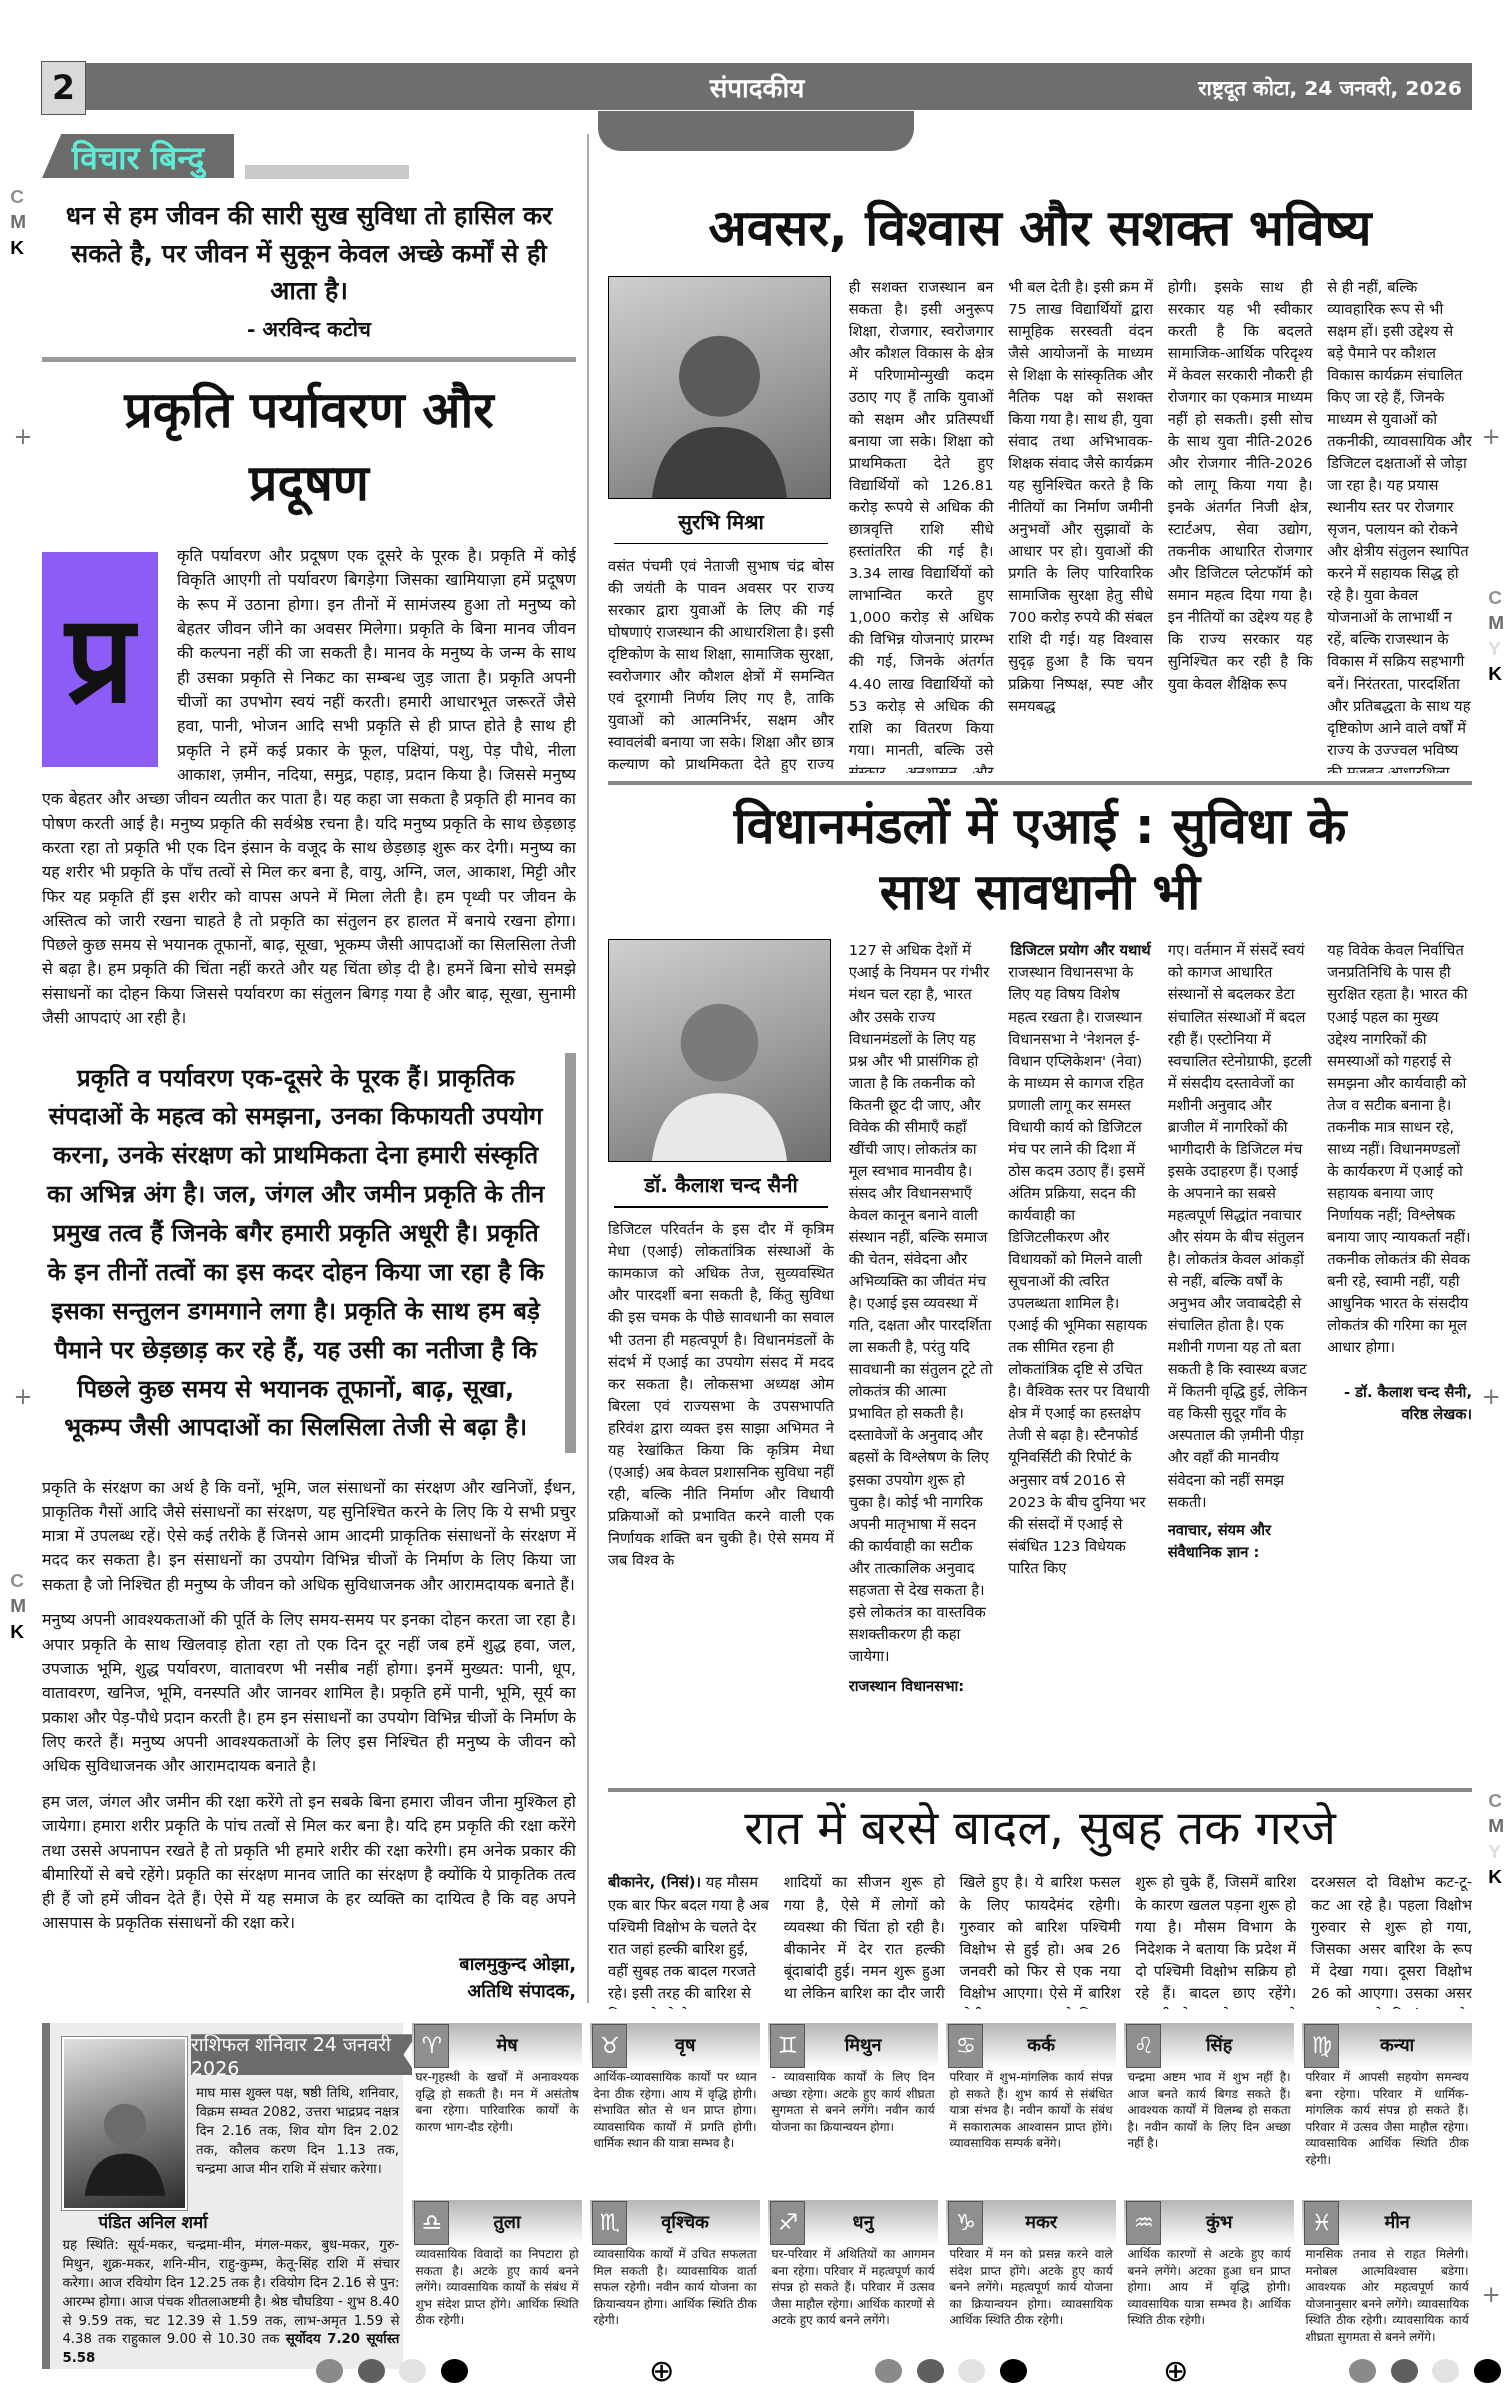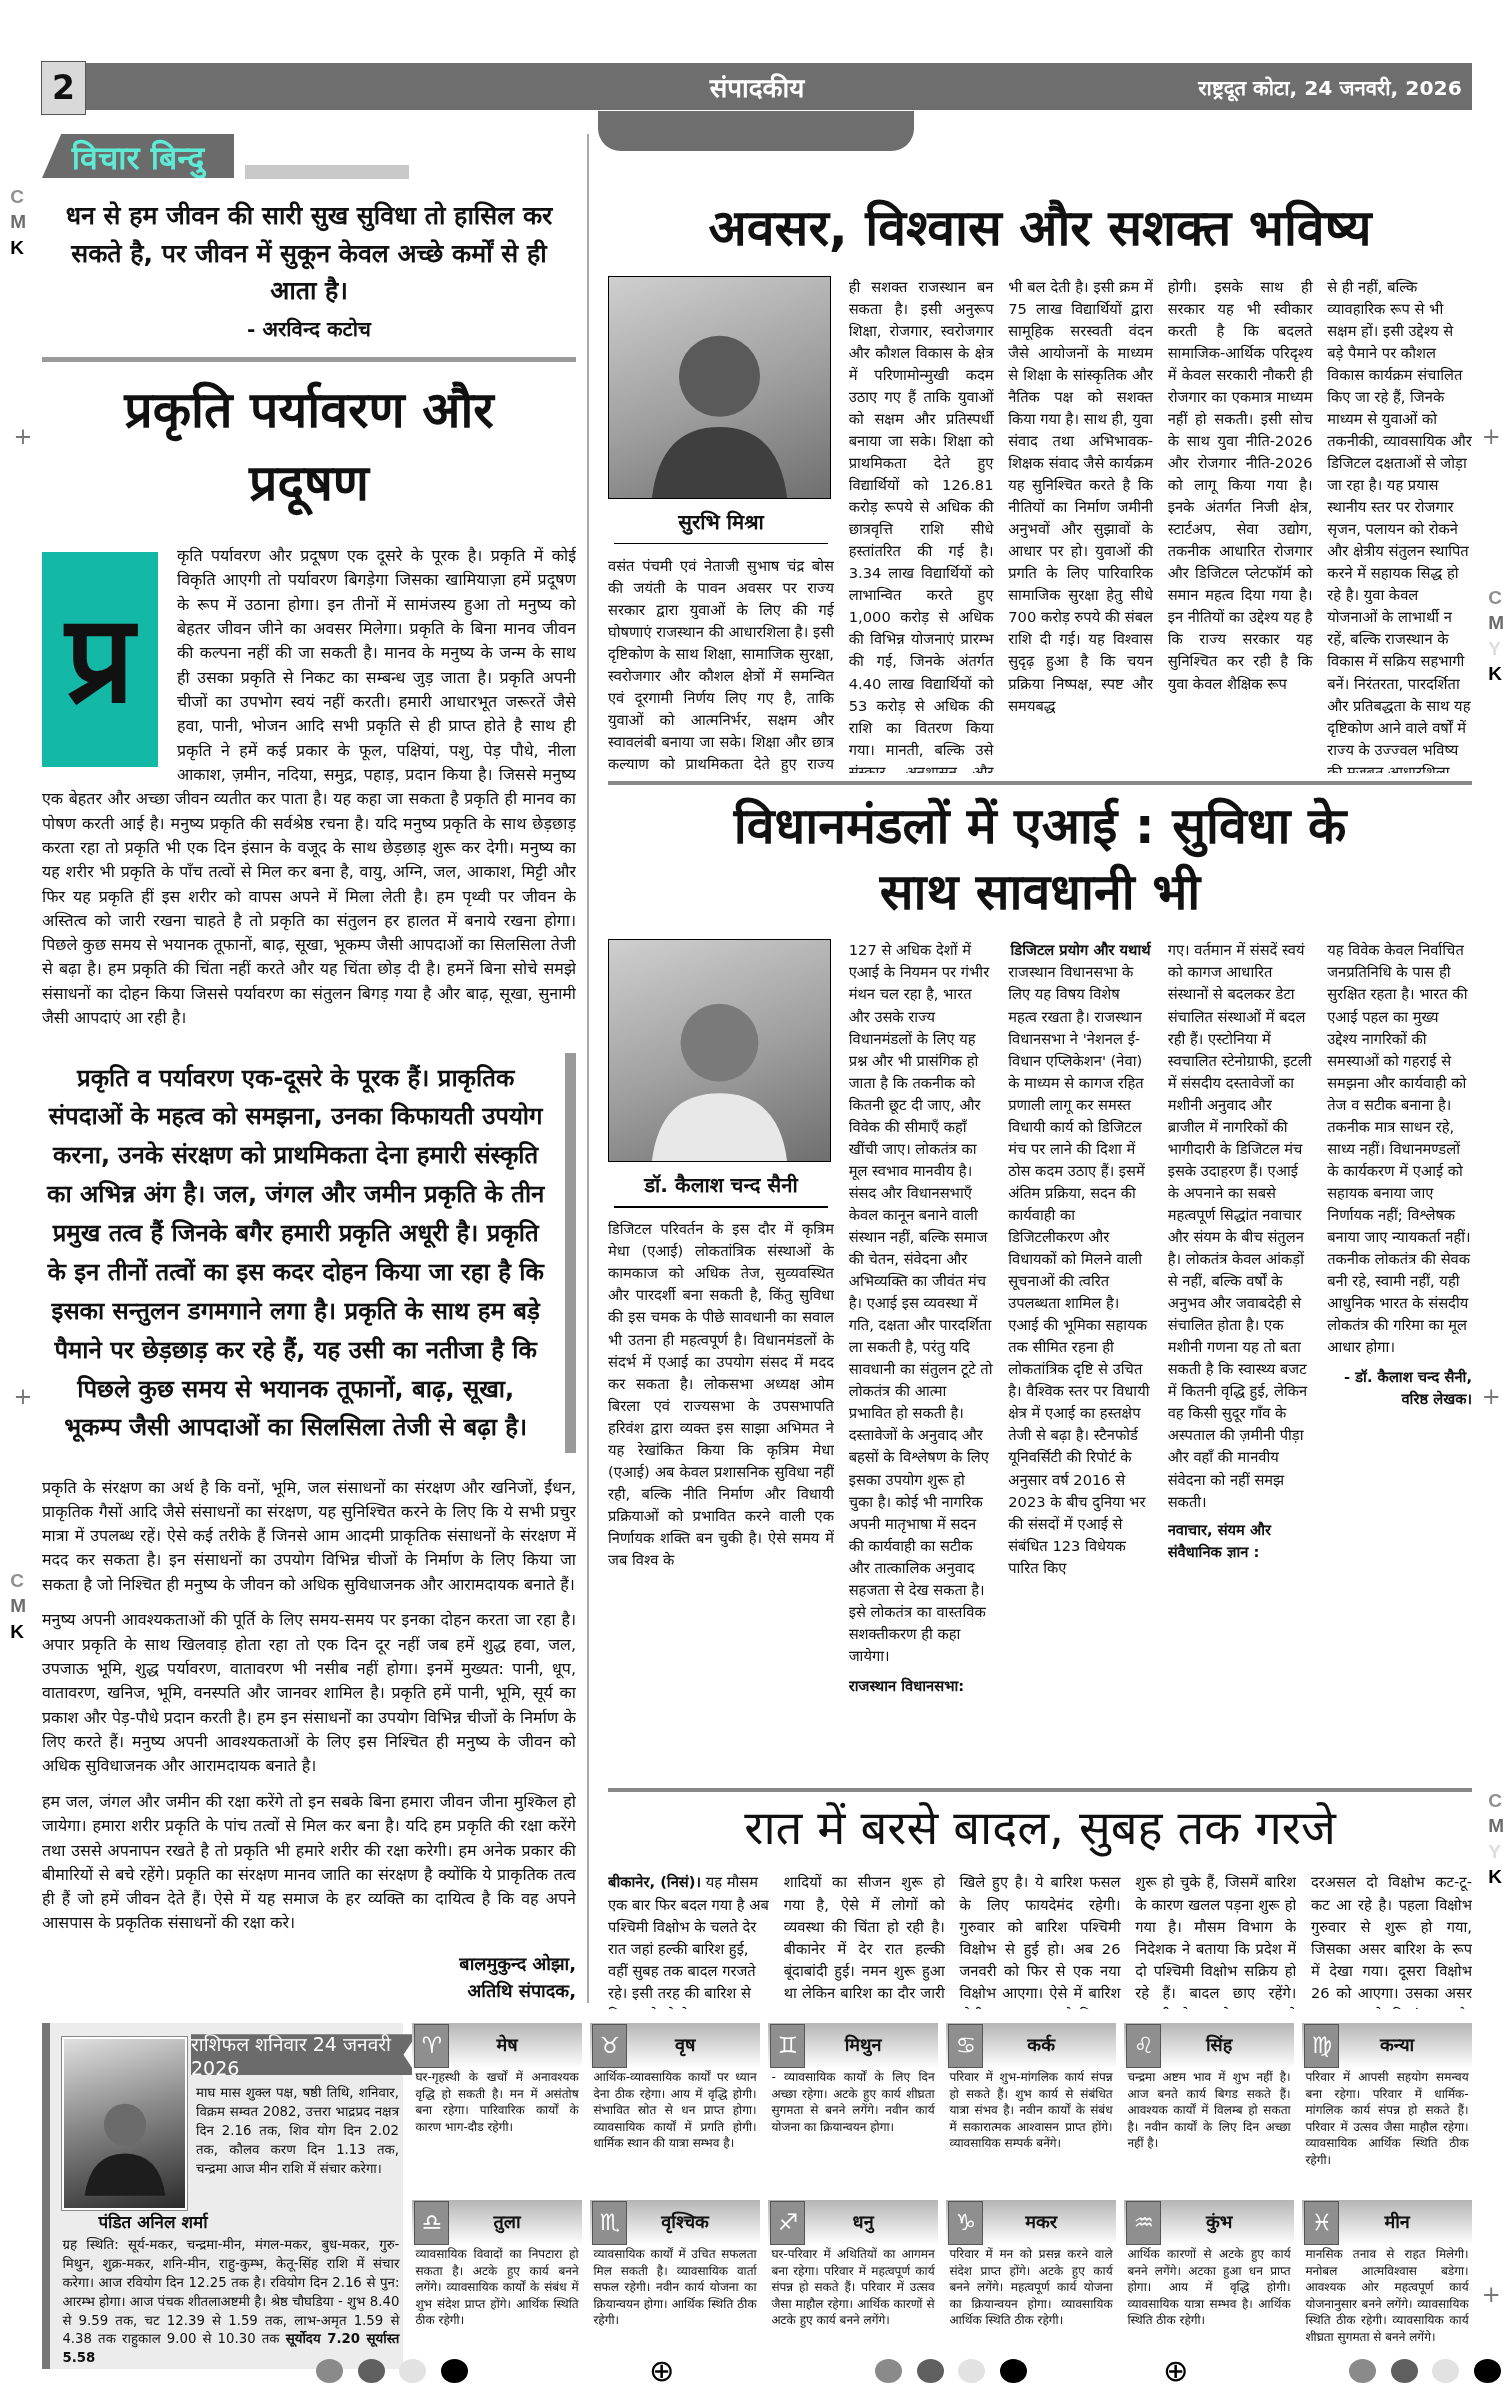--- a/index.html
+++ b/index.html
@@ -23,21 +23,21 @@
   .left-col{position:absolute;left:42px;top:134px;width:534px;height:1870px;overflow:hidden;}
   .vichar-flag{width:192px;height:44px;background:#6b6b6b;color:#5eead4;font-size:32px;font-weight:bold;
                display:flex;align-items:center;justify-content:center;
                clip-path:polygon(10% 0,100% 0,100% 100%,0 100%);}
   .vichar-band{position:absolute;left:203px;top:30.5px;width:164px;height:14.7px;background:#c9c9c9;}
   .quote{margin:19px 5.6px 4.5px 5.6px;font-size:25px;font-weight:bold;text-align:center;line-height:1.5;}
   .quote-attrib{font-size:20.3px;font-weight:bold;text-align:center;margin-bottom:14.7px;}
   .left-divider{height:5.1px;background:#9a9a9a;margin:4.5px 0 12.4px 0;}
   .prakriti-title{font-size:50px;font-weight:bold;text-align:center;line-height:1.45;margin:5.6px 0 25px 0;}
   .body-text{font-size:16px;line-height:1.52;}
-  .dropcap{float:left;width:116px;height:215px;background:#14b8a6;margin:8px 19px 9px 0;
+  .dropcap{float:left;width:116px;height:215px;background:#8b5cf6;margin:8px 19px 9px 0;
            display:flex;align-items:center;justify-content:center;font-size:121px;font-weight:bold;}
   .pullquote{margin:22.6px 0;padding:5.6px 19px 5.6px 3.4px;border-right:11.3px solid #9a9a9a;
              font-size:24px;font-weight:bold;line-height:1.62;text-align:center;}
   
   .v-divider{position:absolute;left:587px;top:134px;width:2.3px;height:1869px;background:#aaa;}
   .right-col{position:absolute;left:608px;top:129px;width:864px;height:1880px;overflow:hidden;}
   .big-head{font-size:50px;font-weight:bold;text-align:center;line-height:1.32;}
   .cols{display:flex;gap:14.7px;margin-top:14.7px;}
   .acol{flex:1;font-size:14.7px;line-height:1.5;overflow:hidden;}
   .acol-first{flex:0 0 226px;}
@@ -183,21 +183,21 @@
       <div class="acol">
         <div class="subhead" style="text-align:center;">डिजिटल प्रयोग और यथार्थ</div>
         <span class="justified">राजस्थान विधानसभा के लिए यह विषय विशेष महत्व रखता है। राजस्थान विधानसभा ने 'नेशनल ई-विधान एप्लिकेशन' (नेवा) के माध्यम से कागज रहित प्रणाली लागू कर समस्त विधायी कार्य को डिजिटल मंच पर लाने की दिशा में ठोस कदम उठाए हैं। इसमें अंतिम प्रक्रिया, सदन की कार्यवाही का डिजिटलीकरण और विधायकों को मिलने वाली सूचनाओं की त्वरित उपलब्धता शामिल है। एआई की भूमिका सहायक तक सीमित रहना ही लोकतांत्रिक दृष्टि से उचित है। वैश्विक स्तर पर विधायी क्षेत्र में एआई का हस्तक्षेप तेजी से बढ़ा है। स्टैनफोर्ड यूनिवर्सिटी की रिपोर्ट के अनुसार वर्ष 2016 से 2023 के बीच दुनिया भर की संसदों में एआई से संबंधित 123 विधेयक पारित किए</span>
       </div>
       <div class="acol">
         <span class="justified">गए। वर्तमान में संसदें स्वयं को कागज आधारित संस्थानों से बदलकर डेटा संचालित संस्थाओं में बदल रही हैं। एस्टोनिया में स्वचालित स्टेनोग्राफी, इटली में संसदीय दस्तावेजों का मशीनी अनुवाद और ब्राजील में नागरिकों की भागीदारी के डिजिटल मंच इसके उदाहरण हैं। एआई के अपनाने का सबसे महत्वपूर्ण सिद्धांत नवाचार और संयम के बीच संतुलन है। लोकतंत्र केवल आंकड़ों से नहीं, बल्कि वर्षों के अनुभव और जवाबदेही से संचालित होता है। एक मशीनी गणना यह तो बता सकती है कि स्वास्थ्य बजट में कितनी वृद्धि हुई, लेकिन वह किसी सुदूर गाँव के अस्पताल की ज़मीनी पीड़ा और वहाँ की मानवीय संवेदना को नहीं समझ सकती।</span>
         <div class="subhead" style="margin-top:6.8px;">नवाचार, संयम और संवैधानिक ज्ञान :</div>
       </div>
       <div class="acol">
         <span class="justified">यह विवेक केवल निर्वाचित जनप्रतिनिधि के पास ही सुरक्षित रहता है। भारत की एआई पहल का मुख्य उद्देश्य नागरिकों की समस्याओं को गहराई से समझना और कार्यवाही को तेज व सटीक बनाना है। तकनीक मात्र साधन रहे, साध्य नहीं। विधानमण्डलों के कार्यकरण में एआई को सहायक बनाया जाए निर्णायक नहीं; विश्लेषक बनाया जाए न्यायकर्ता नहीं। तकनीक लोकतंत्र की सेवक बनी रहे, स्वामी नहीं, यही आधुनिक भारत के संसदीय लोकतंत्र की गरिमा का मूल आधार होगा।</span>
-        <div class="sig" style="font-size:14.7px;margin-top:8px;">
+        <div class="sig" style="font-size:14.7px;margin-top:23px;">
           <span>- डॉ. कैलाश चन्द सैनी,</span><br>
           <span>वरिष्ठ लेखक।</span>
         </div>
       </div>
     </div>
 
     <div class="art-divider"></div>
 
     <div class="weather-head">रात में बरसे बादल, सुबह तक गरजे</div>
     <div class="cols weather-body">

